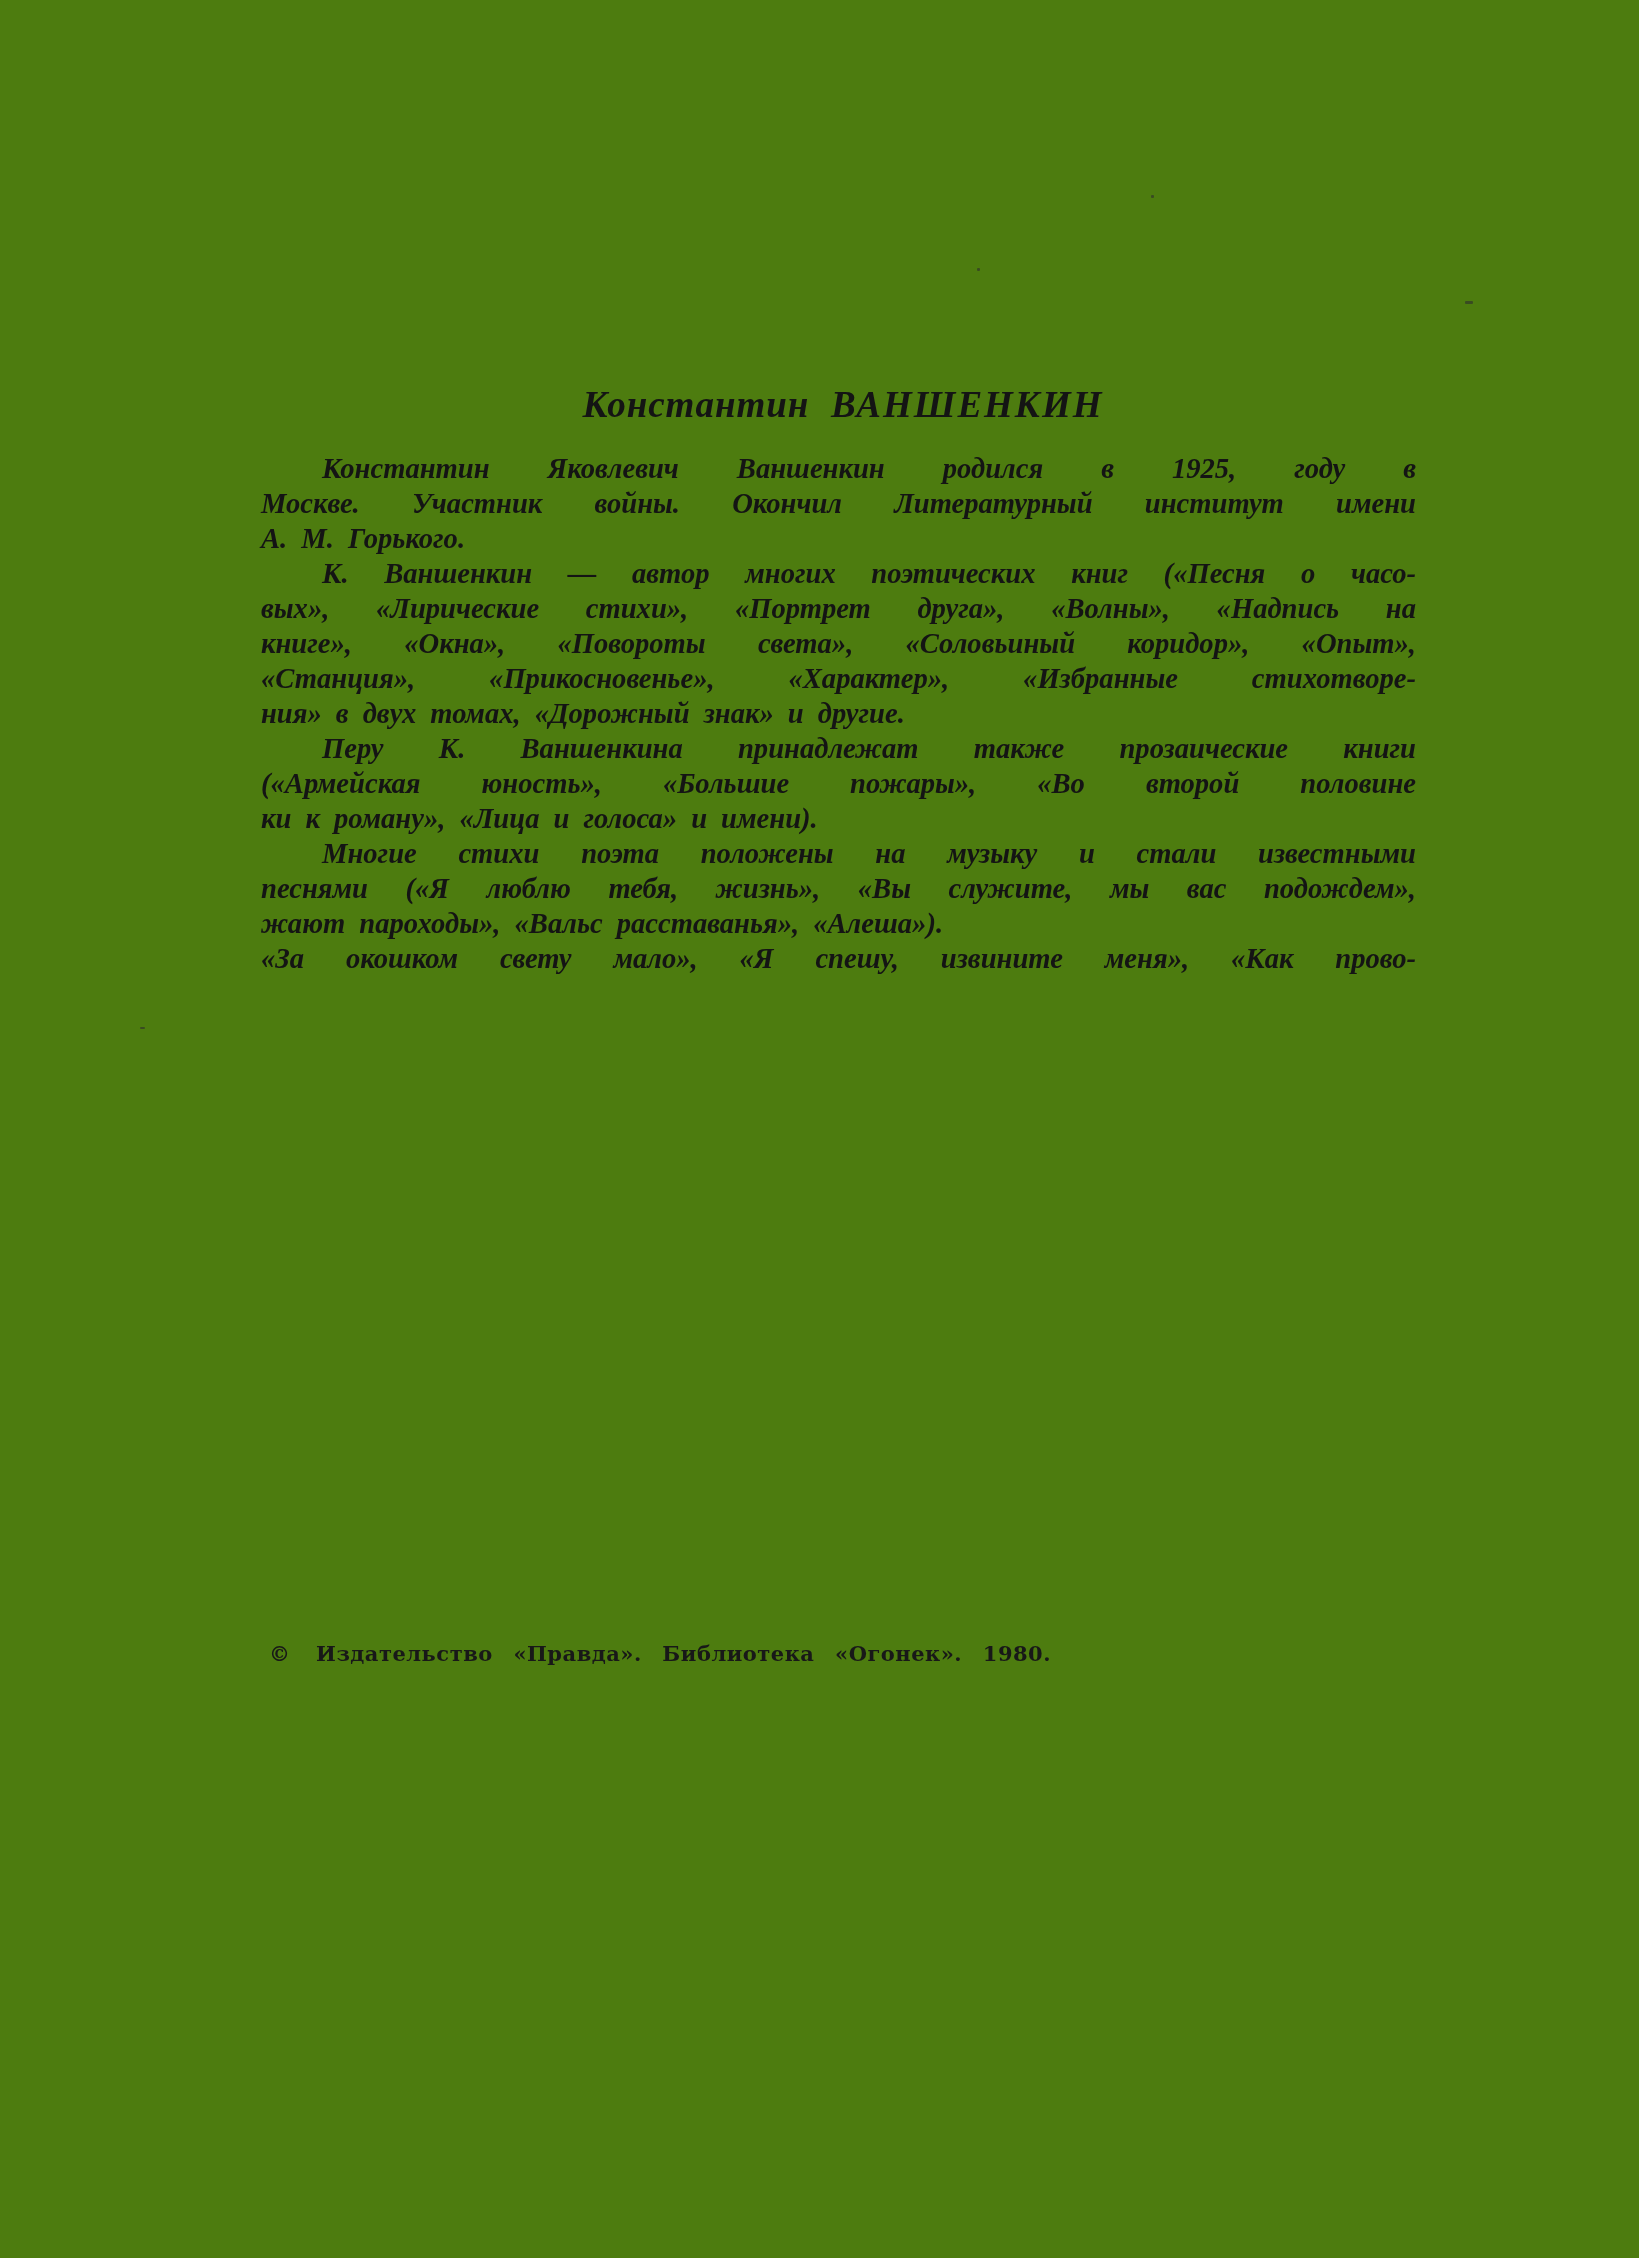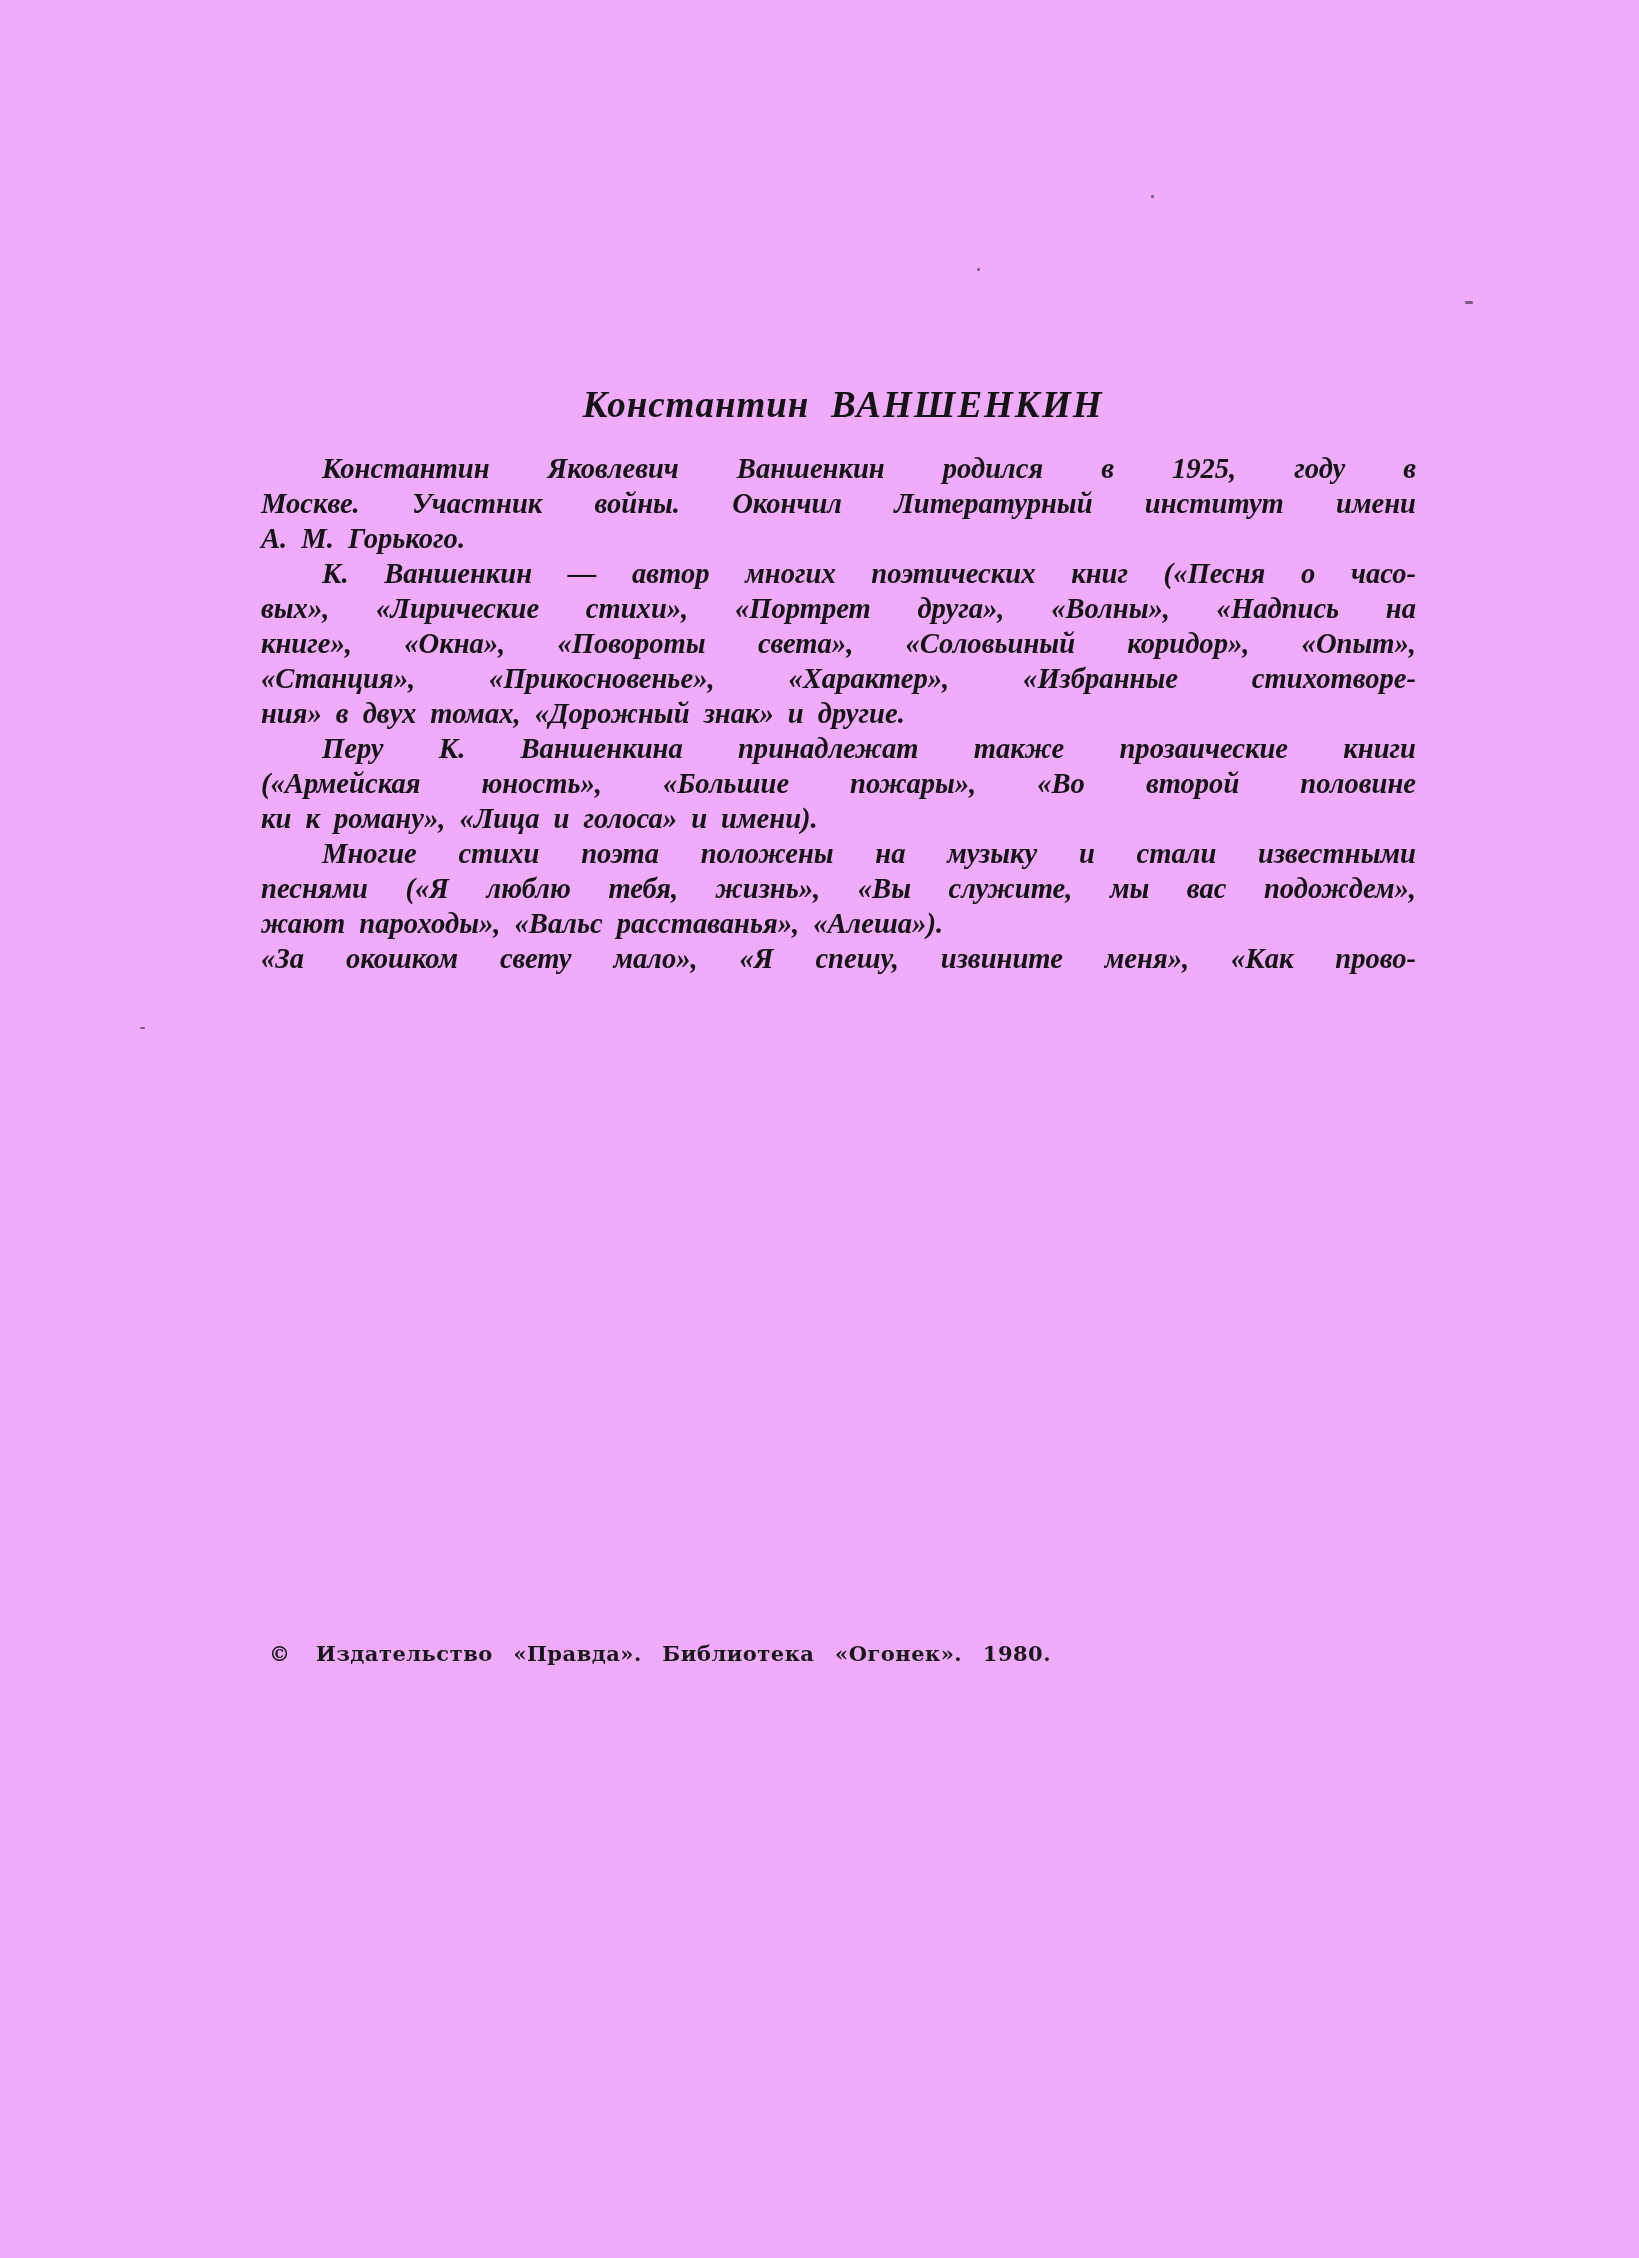--- a/index.html
+++ b/index.html
@@ -4,21 +4,21 @@
 <style>
   html, body {
     margin: 0;
     padding: 0;
     background: #ffffff;
   }
   .page {
     position: relative;
     width: 1639px;
     height: 2259px;
-    background: #f0abfc;
+    background: #4d7c0f;
     overflow: hidden;
     font-family: "Liberation Serif", serif;
     color: #141414;
   }
   
   .title {
     position: absolute;
     left: 261px;
     top: 382px;
     width: 1164px;

